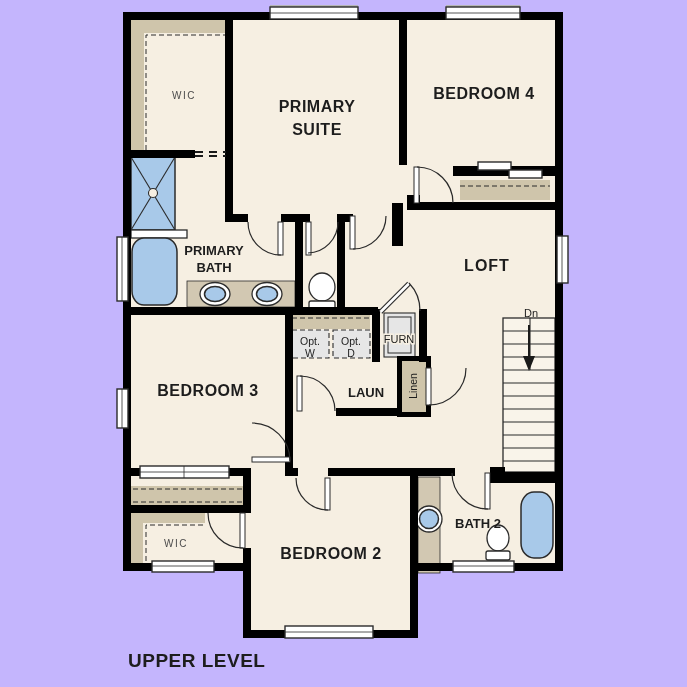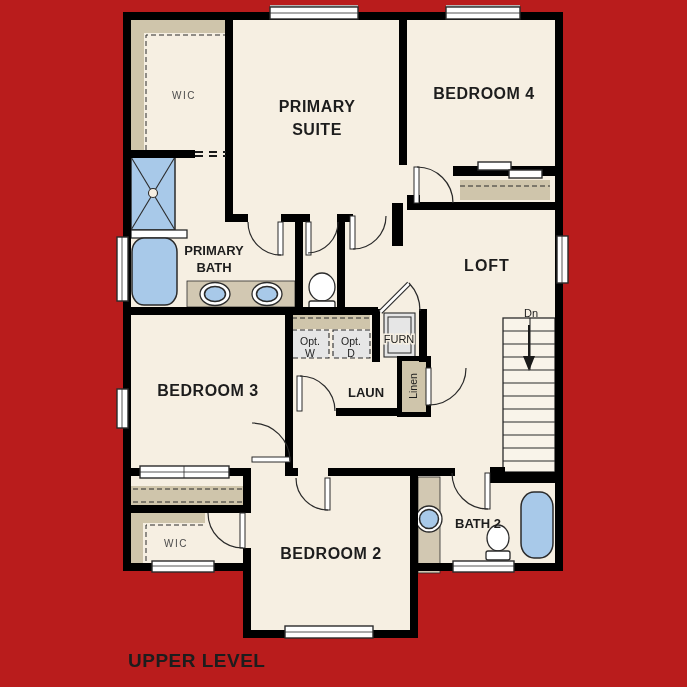--- a/index.html
+++ b/index.html
@@ -1,16 +1,16 @@
 <!DOCTYPE html>
 <html><head>
 <meta charset="utf-8">
 <style>
   html,body{margin:0;padding:0;background:#ffffff;}
-  .page{position:relative;width:687px;height:687px;background:#b91c1c;overflow:hidden;
+  .page{position:relative;width:687px;height:687px;background:#c4b5fd;overflow:hidden;
         font-family:"Liberation Sans",sans-serif;}
   svg{position:absolute;left:0;top:0;}
   .floor{fill:#f6efe2;}
   .wall{fill:#000000;}
   .shelf{fill:#cfc5ab;}
   .counter{fill:#d2c8b2;stroke:#2b2b2b;stroke-width:0.8;}
   .blue{fill:#a8c9e9;stroke:#2b2b2b;stroke-width:1.5;}
   .white-fix{fill:#ffffff;stroke:#2b2b2b;stroke-width:1.3;}
   .gray-box{fill:#e6e6e6;stroke:#2b2b2b;stroke-width:1.1;}
   .gray-dash{fill:#e6e6e6;stroke:#2b2b2b;stroke-width:1.1;stroke-dasharray:5 3;}

